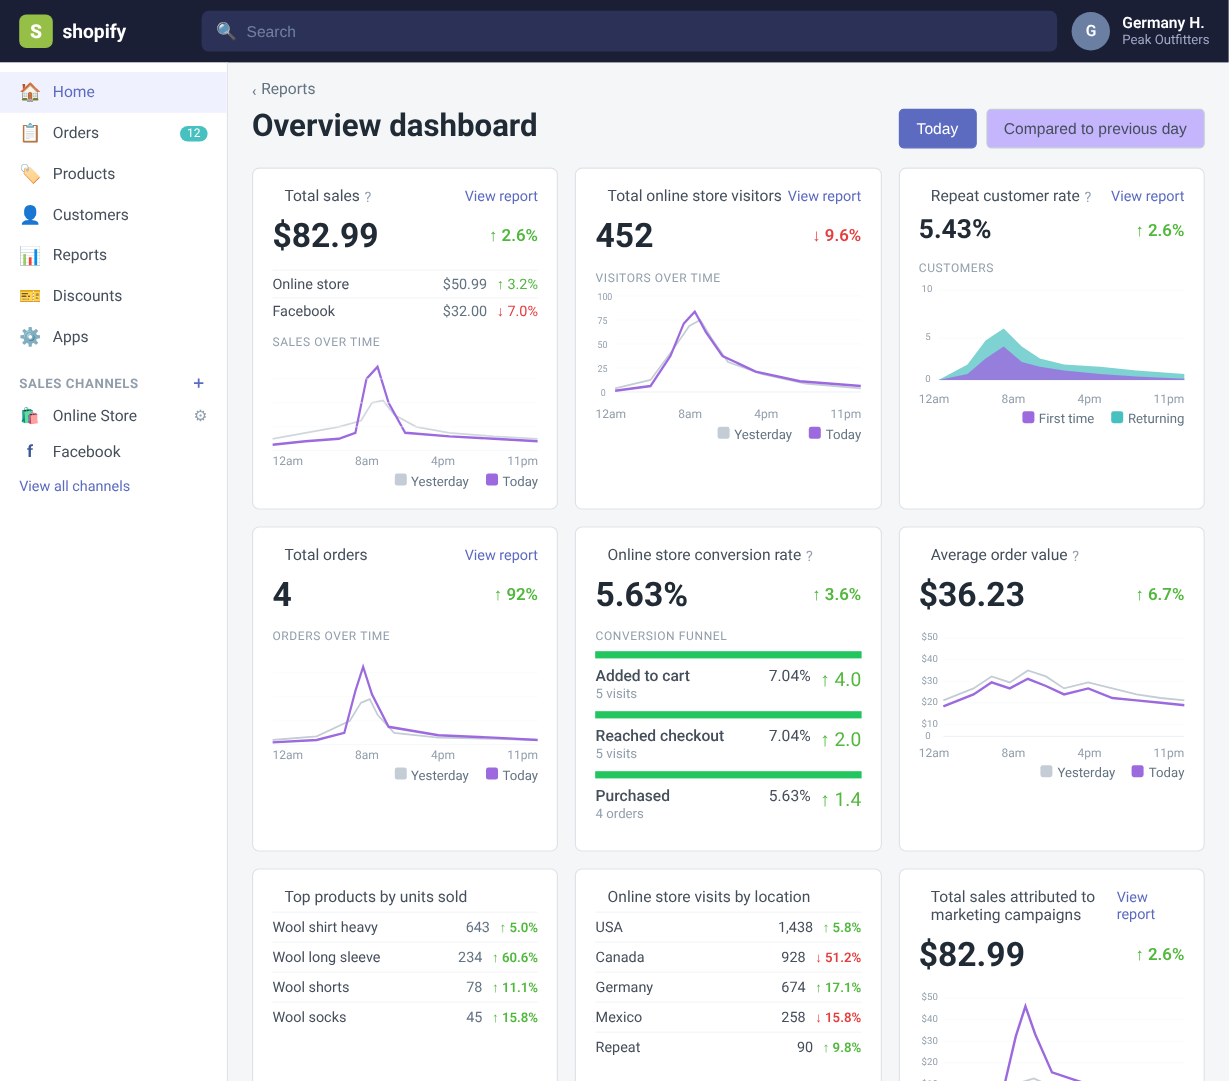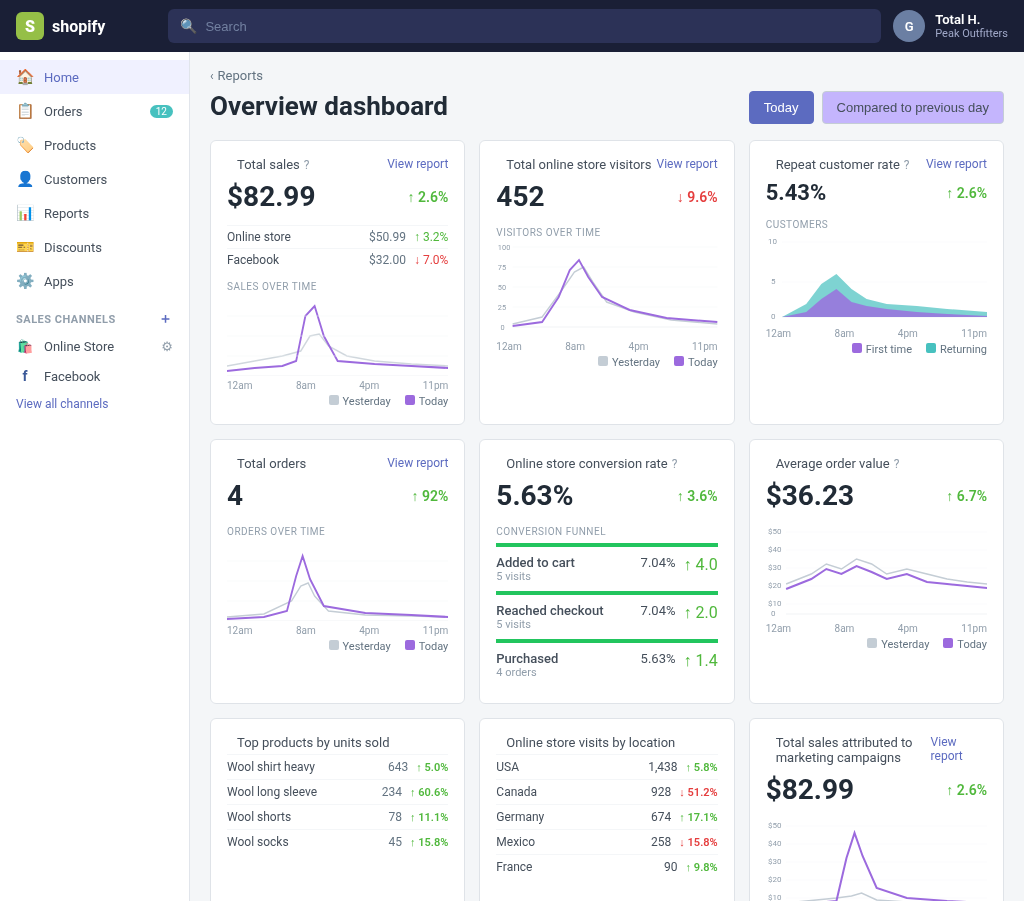--- a/index.html
+++ b/index.html
@@ -70,21 +70,21 @@
     .chart-label { font-size: 10px; color: #919eab; text-transform: uppercase; letter-spacing: 0.5px; margin-top: 10px; margin-bottom: 4px; }
     .chart-area { height: 80px; position: relative; margin: 4px 0; }
     .chart-area svg { width: 100%; height: 100%; }
     .chart-x-labels { display: flex; justify-content: space-between; font-size: 10px; color: #919eab; margin-top: 2px; }
     .chart-legend { display: flex; gap: 14px; justify-content: flex-end; font-size: 11px; color: #637381; margin-top: 4px; }
     .legend-dot { width: 10px; height: 10px; border-radius: 2px; display: inline-block; margin-right: 4px; }
 
     
     .funnel-section { margin-top: 10px; }
     .funnel-label { font-size: 10px; color: #919eab; text-transform: uppercase; letter-spacing: 0.5px; margin-bottom: 6px; }
-    .funnel-row { display: flex; align-items: flex-start; padding: 8px 0; border-top: 4px solid #22c55e; }
+    .funnel-row { display: flex; align-items: flex-start; padding: 8px 0; border-top: 6px solid #22c55e; }
     .funnel-name { flex: 1; }
     .funnel-name .fn-title { font-size: 13px; color: #454f5b; font-weight: 500; }
     .funnel-name .fn-sub { font-size: 11px; color: #919eab; }
     .funnel-val { font-size: 13px; color: #454f5b; margin-right: 8px; }
     .funnel-change { font-size: 16px; font-weight: 400; }
     .location-row { display: flex; align-items: center; padding: 5px 0; border-top: 1px solid #f4f6f8; font-size: 12px; }
     .location-name { flex: 1; color: #454f5b; }
     .location-val { margin-right: 8px; color: #454f5b; }
     .location-change { font-size: 11px; font-weight: 600; }
 
@@ -102,21 +102,21 @@
     <div class="logo-icon">S</div>
     <span>shopify</span>
   </div>
   <div class="search-bar">
     <span class="search-icon-nav">🔍</span>
     <input type="text" placeholder="Search" style="">
   </div>
   <div class="user-area">
     <div class="avatar">G</div>
     <div class="user-info">
-      <span class="user-name">Total H.</span>
+      <span class="user-name">Germany H.</span>
       <span class="user-store">Peak Outfitters</span>
     </div>
   </div>
 </div>
 
 <div class="app-body">
 
   <div class="sidebar">
     <a class="nav-item active">
       <span class="nav-icon">🏠</span>
@@ -487,21 +487,21 @@
               <span class="location-name">Germany</span>
               <span class="location-val">674</span>
               <span class="location-change change-up">↑ 17.1%</span>
             </div>
             <div class="location-row">
               <span class="location-name">Mexico</span>
               <span class="location-val">258</span>
               <span class="location-change change-down">↓ 15.8%</span>
             </div>
             <div class="location-row">
-              <span class="location-name">France</span>
+              <span class="location-name">Repeat</span>
               <span class="location-val">90</span>
               <span class="location-change change-up">↑ 9.8%</span>
             </div>
           </div>
         </div>
 
         <div class="card">
           <div class="card-header">
             <span class="card-title" style="max-width:70%;">
               <span>Total sales attributed to marketing campaigns</span>

